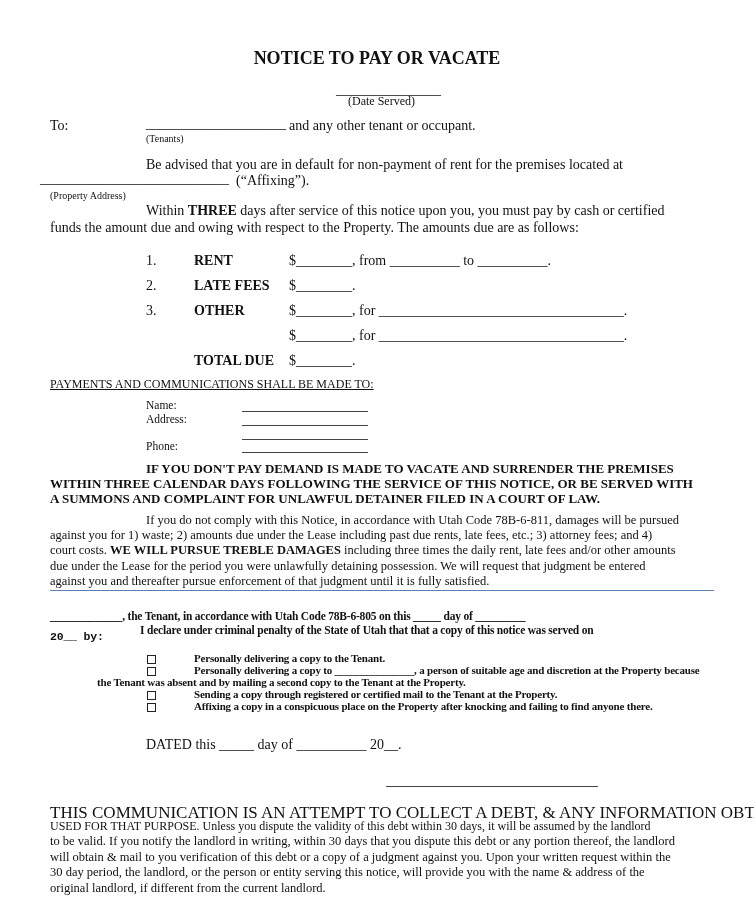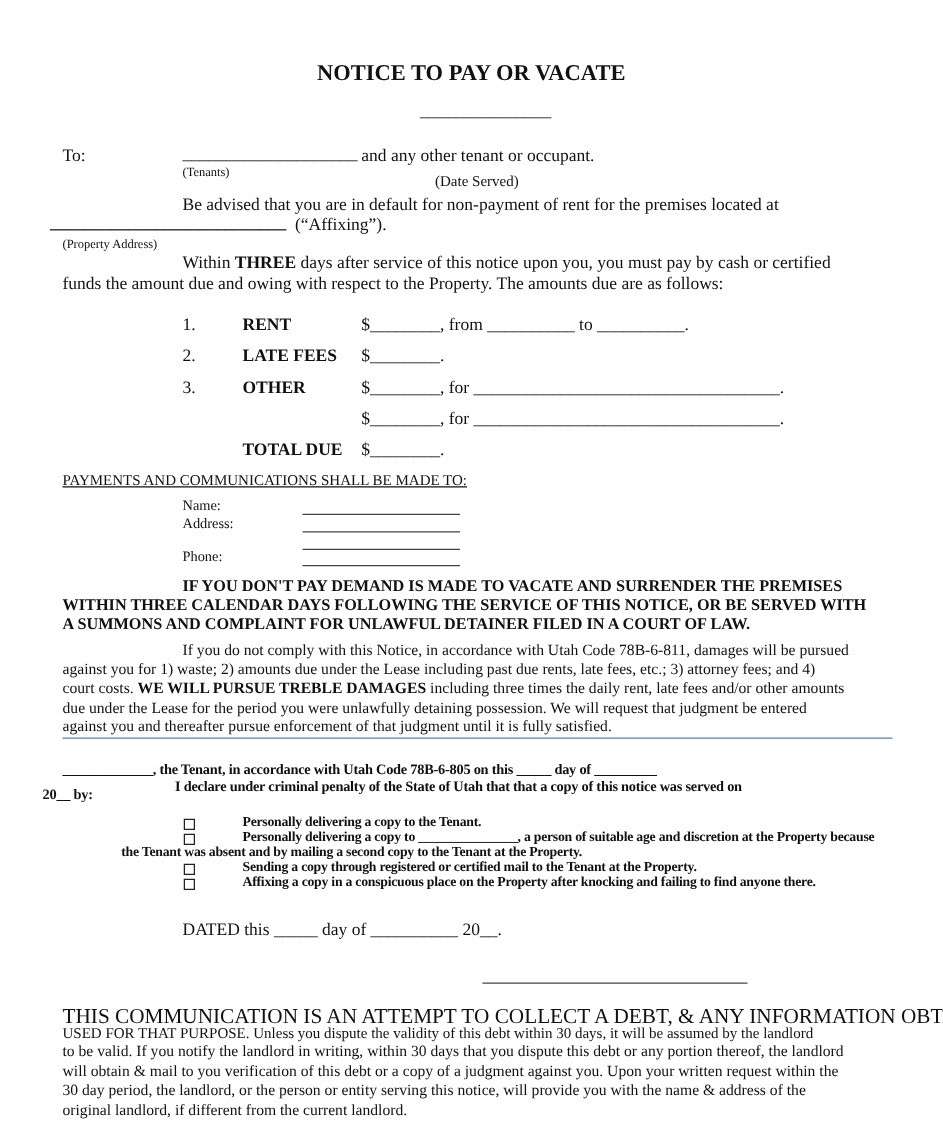--- a/index.html
+++ b/index.html
@@ -17,29 +17,29 @@
     .checkbox { display: inline-block; width: 7px; height: 7px; border: 1px solid #222; vertical-align: middle; }
     .cond { font-size: 11px; font-weight: bold; letter-spacing: -0.2px; }
     .line { position: absolute; height: 0; border-top: 1px solid #444; }
   </style>
 </head>
 <body>
 
 <div class="abs title">NOTICE TO PAY OR VACATE</div>
 
 <div class="abs std" style="left:336px; top:82px;">_______________</div>
-<div class="abs small" style="left:348px; top:94px;margin-top:44px;">(Date Served)</div>
+<div class="abs small" style="left:348px; top:94px;">(Date Served)</div>
 
 <div class="abs std" style="left:50px; top:118px;">To:</div>
 <div class="abs std" style="left:146px; top:116px;text-align:right;">____________________</div>
 <div class="abs std" style="left:289px; top:118px;">and any other tenant or occupant.</div>
 <div class="abs tiny" style="left:146px; top:133px;">(Tenants)</div>
 
 <div class="abs std" style="left:146px; top:157px;">Be advised that you are in default for non-payment of rent for the premises located at</div>
-<div class="abs std" style="left:40px; top:171px;font-weight:bold;">___________________________</div>
+<div class="abs std" style="left:40px; top:171px;">___________________________</div>
 <div class="abs std" style="left:236px; top:173px;">(“Affixing”).</div>
 <div class="abs tiny" style="left:50px; top:190px;">(Property Address)</div>
 
 <div class="abs std" style="left:146px; top:203px;">
   <span>Within </span><b>THREE</b><span> days after service of this notice upon you, you must pay by cash or certified</span>
 </div>
 <div class="abs std" style="left:50px; top:220px;">funds the amount due and owing with respect to the Property. The amounts due are as follows:</div>
 
 <div>
   <div class="abs std" style="left:146px; top:253px;">1.</div>
@@ -78,21 +78,21 @@
 <div class="abs" style="left:50px; top:543px; font-size:12.5px;">
   <span>court costs. </span><b>WE WILL PURSUE TREBLE DAMAGES</b><span> including three times the daily rent, late fees and/or other amounts</span>
 </div>
 <div class="abs" style="left:50px; top:559px; font-size:12.5px;">due under the Lease for the period you were unlawfully detaining possession. We will request that judgment be entered</div>
 <div class="abs" style="left:50px; top:574px; font-size:12.5px;">against you and thereafter pursue enforcement of that judgment until it is fully satisfied.</div>
 
 <div class="sep" style="border-top-color: rgb(91, 127, 181);"></div>
 
 <div class="abs cond" style="left:140px; top:597px; font-size:11.5px;margin-top:27px;">I declare under criminal penalty of the State of Utah that that a copy of this notice was served on</div>
 <div class="abs cond" style="left:50px; top:610px; font-size:11.5px;">_____________, the Tenant, in accordance with Utah Code 78B-6-805 on this _____ day of _________</div>
-<div class="abs cond" style="left:34px; top:630px; font-size:11.5px;">20__ by:</div>
+<div class="abs cond" style="left:50px; top:630px; font-size:11.5px;font-family:Liberation Mono, monospace;">20__ by:</div>
 
 <div>
   <span class="abs checkbox" style="left:147px; top:655px;"></span>
   <div class="abs cond" style="left:194px; top:652px;">Personally delivering a copy to the Tenant.</div>
 
   <span class="abs checkbox" style="left:147px; top:667px;"></span>
   <div class="abs cond" style="left:194px; top:664px;">Personally delivering a copy to _______________, a person of suitable age and discretion at the Property because</div>
   <div class="abs cond" style="left:97px; top:676px;">the Tenant was absent and by mailing a second copy to the Tenant at the Property.</div>
 
   <span class="abs checkbox" style="left:147px; top:691px;"></span>

